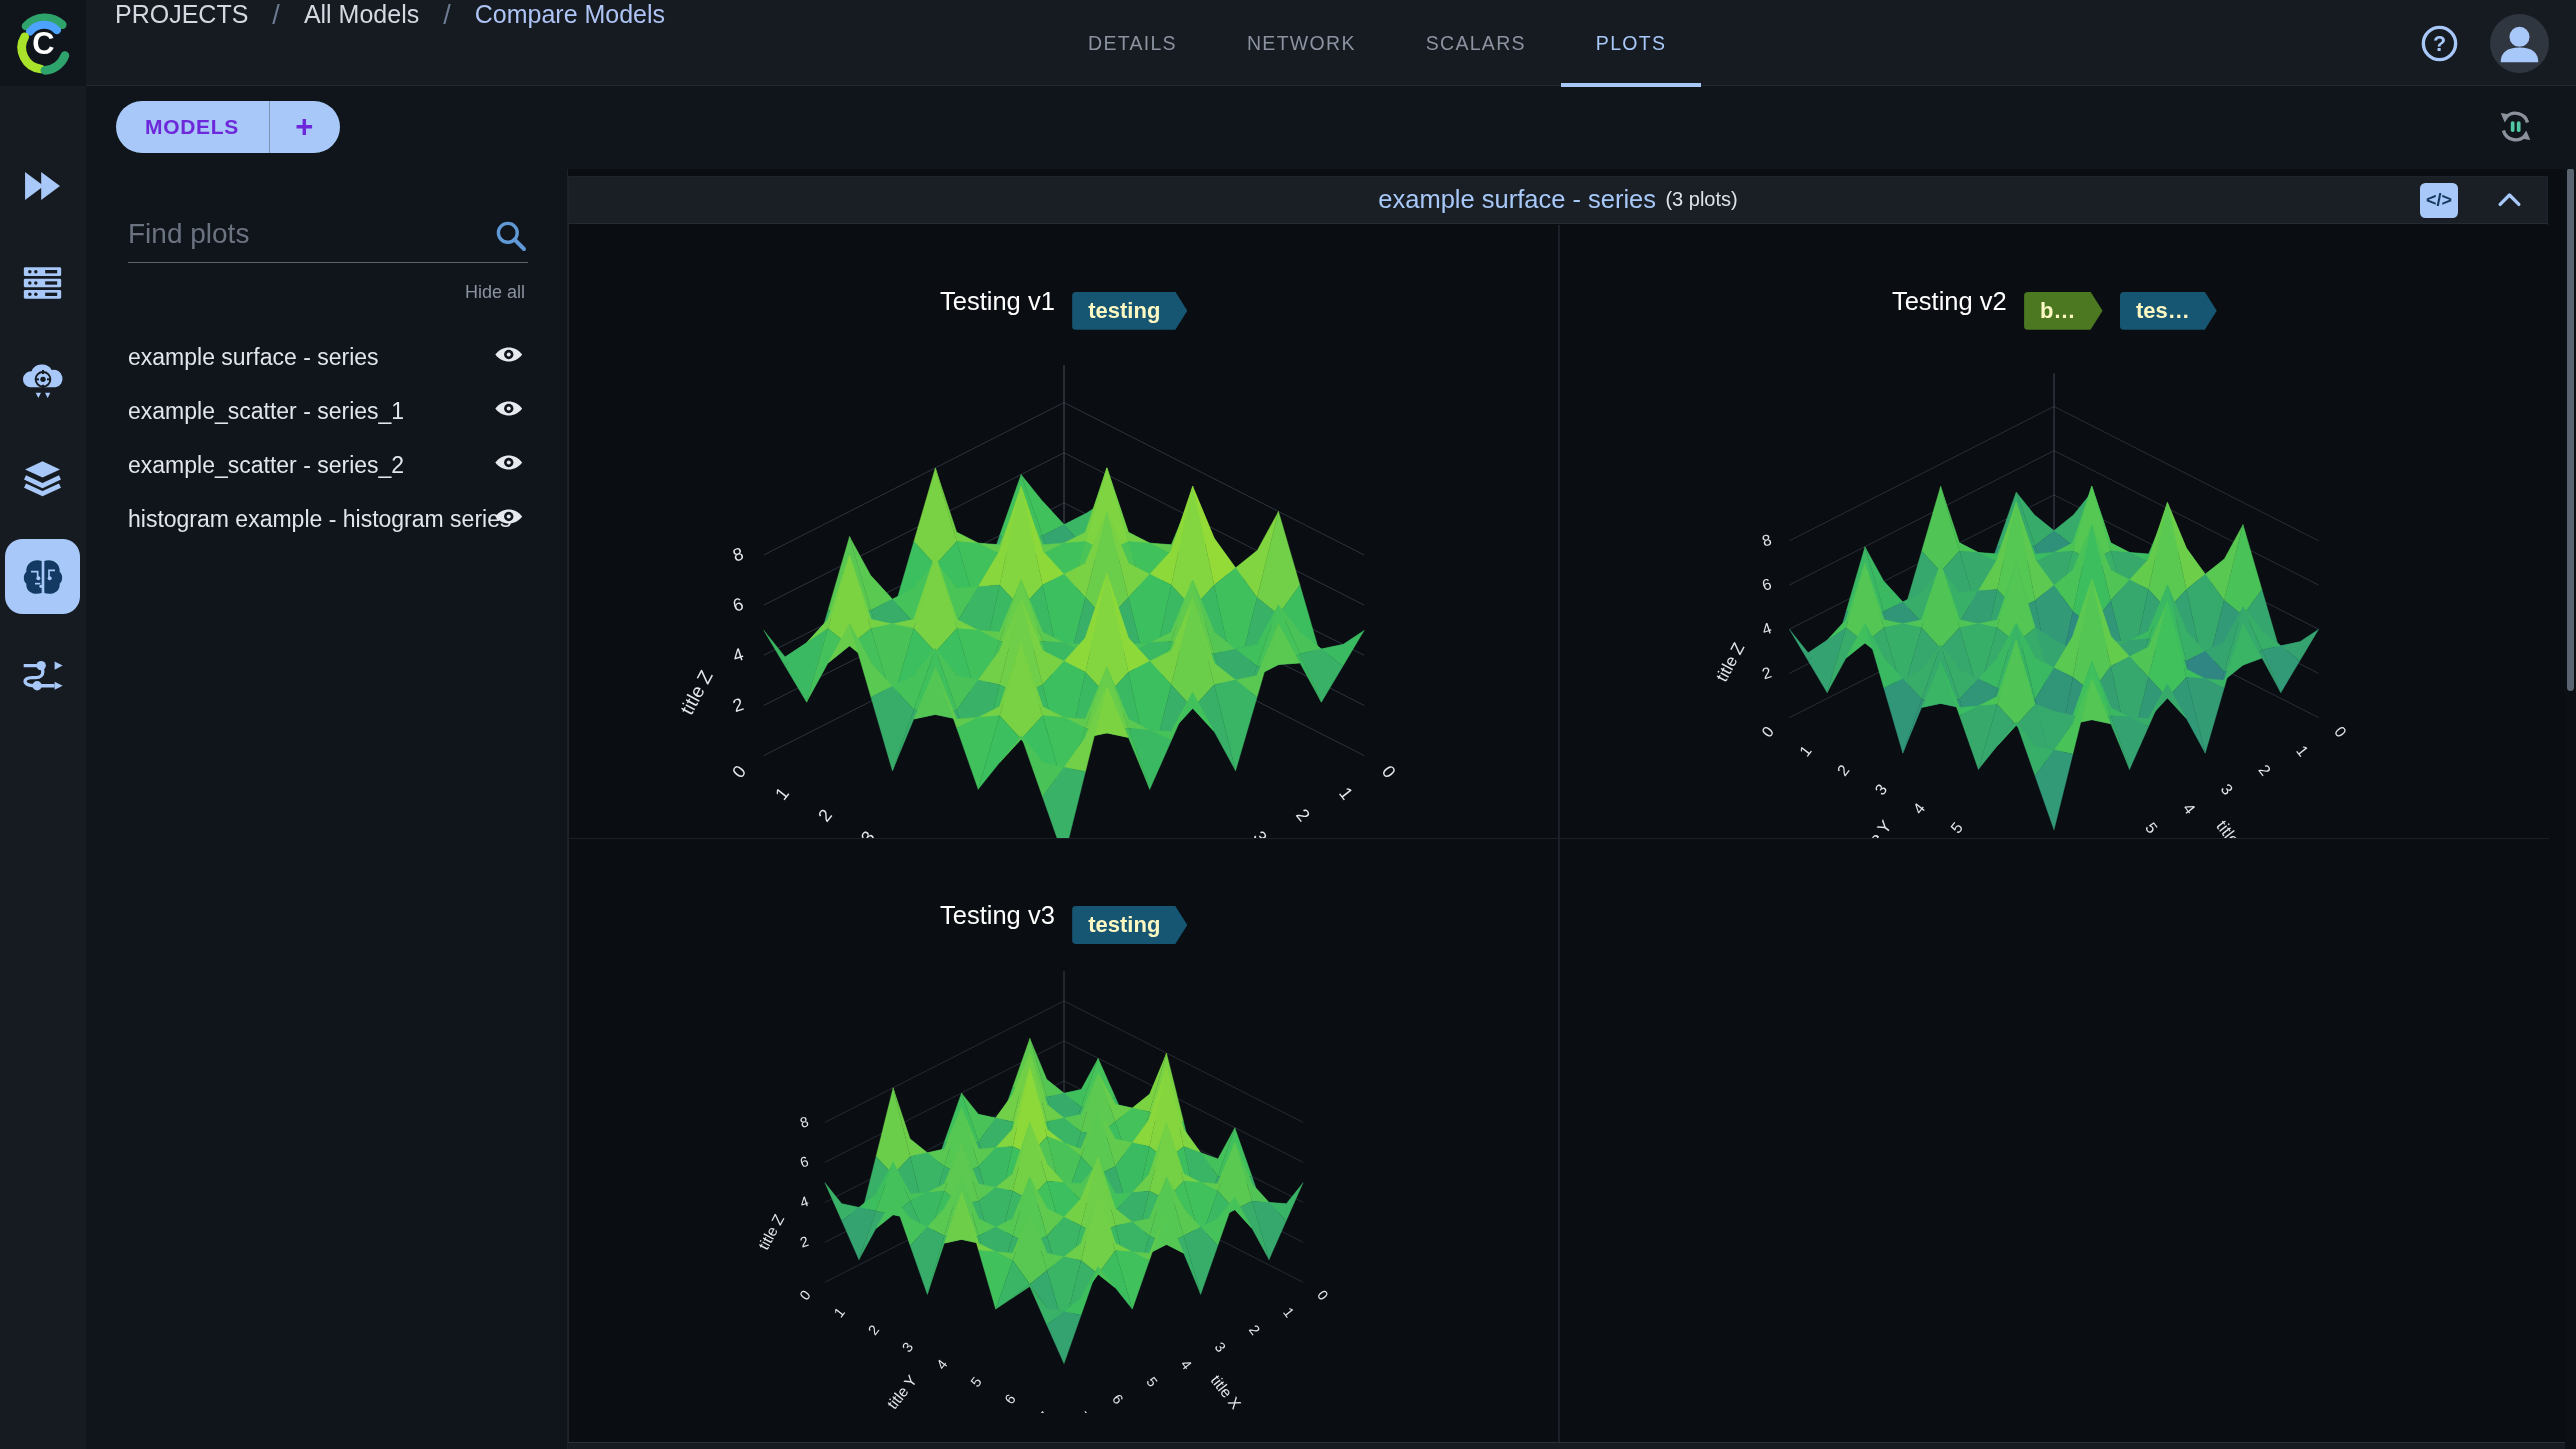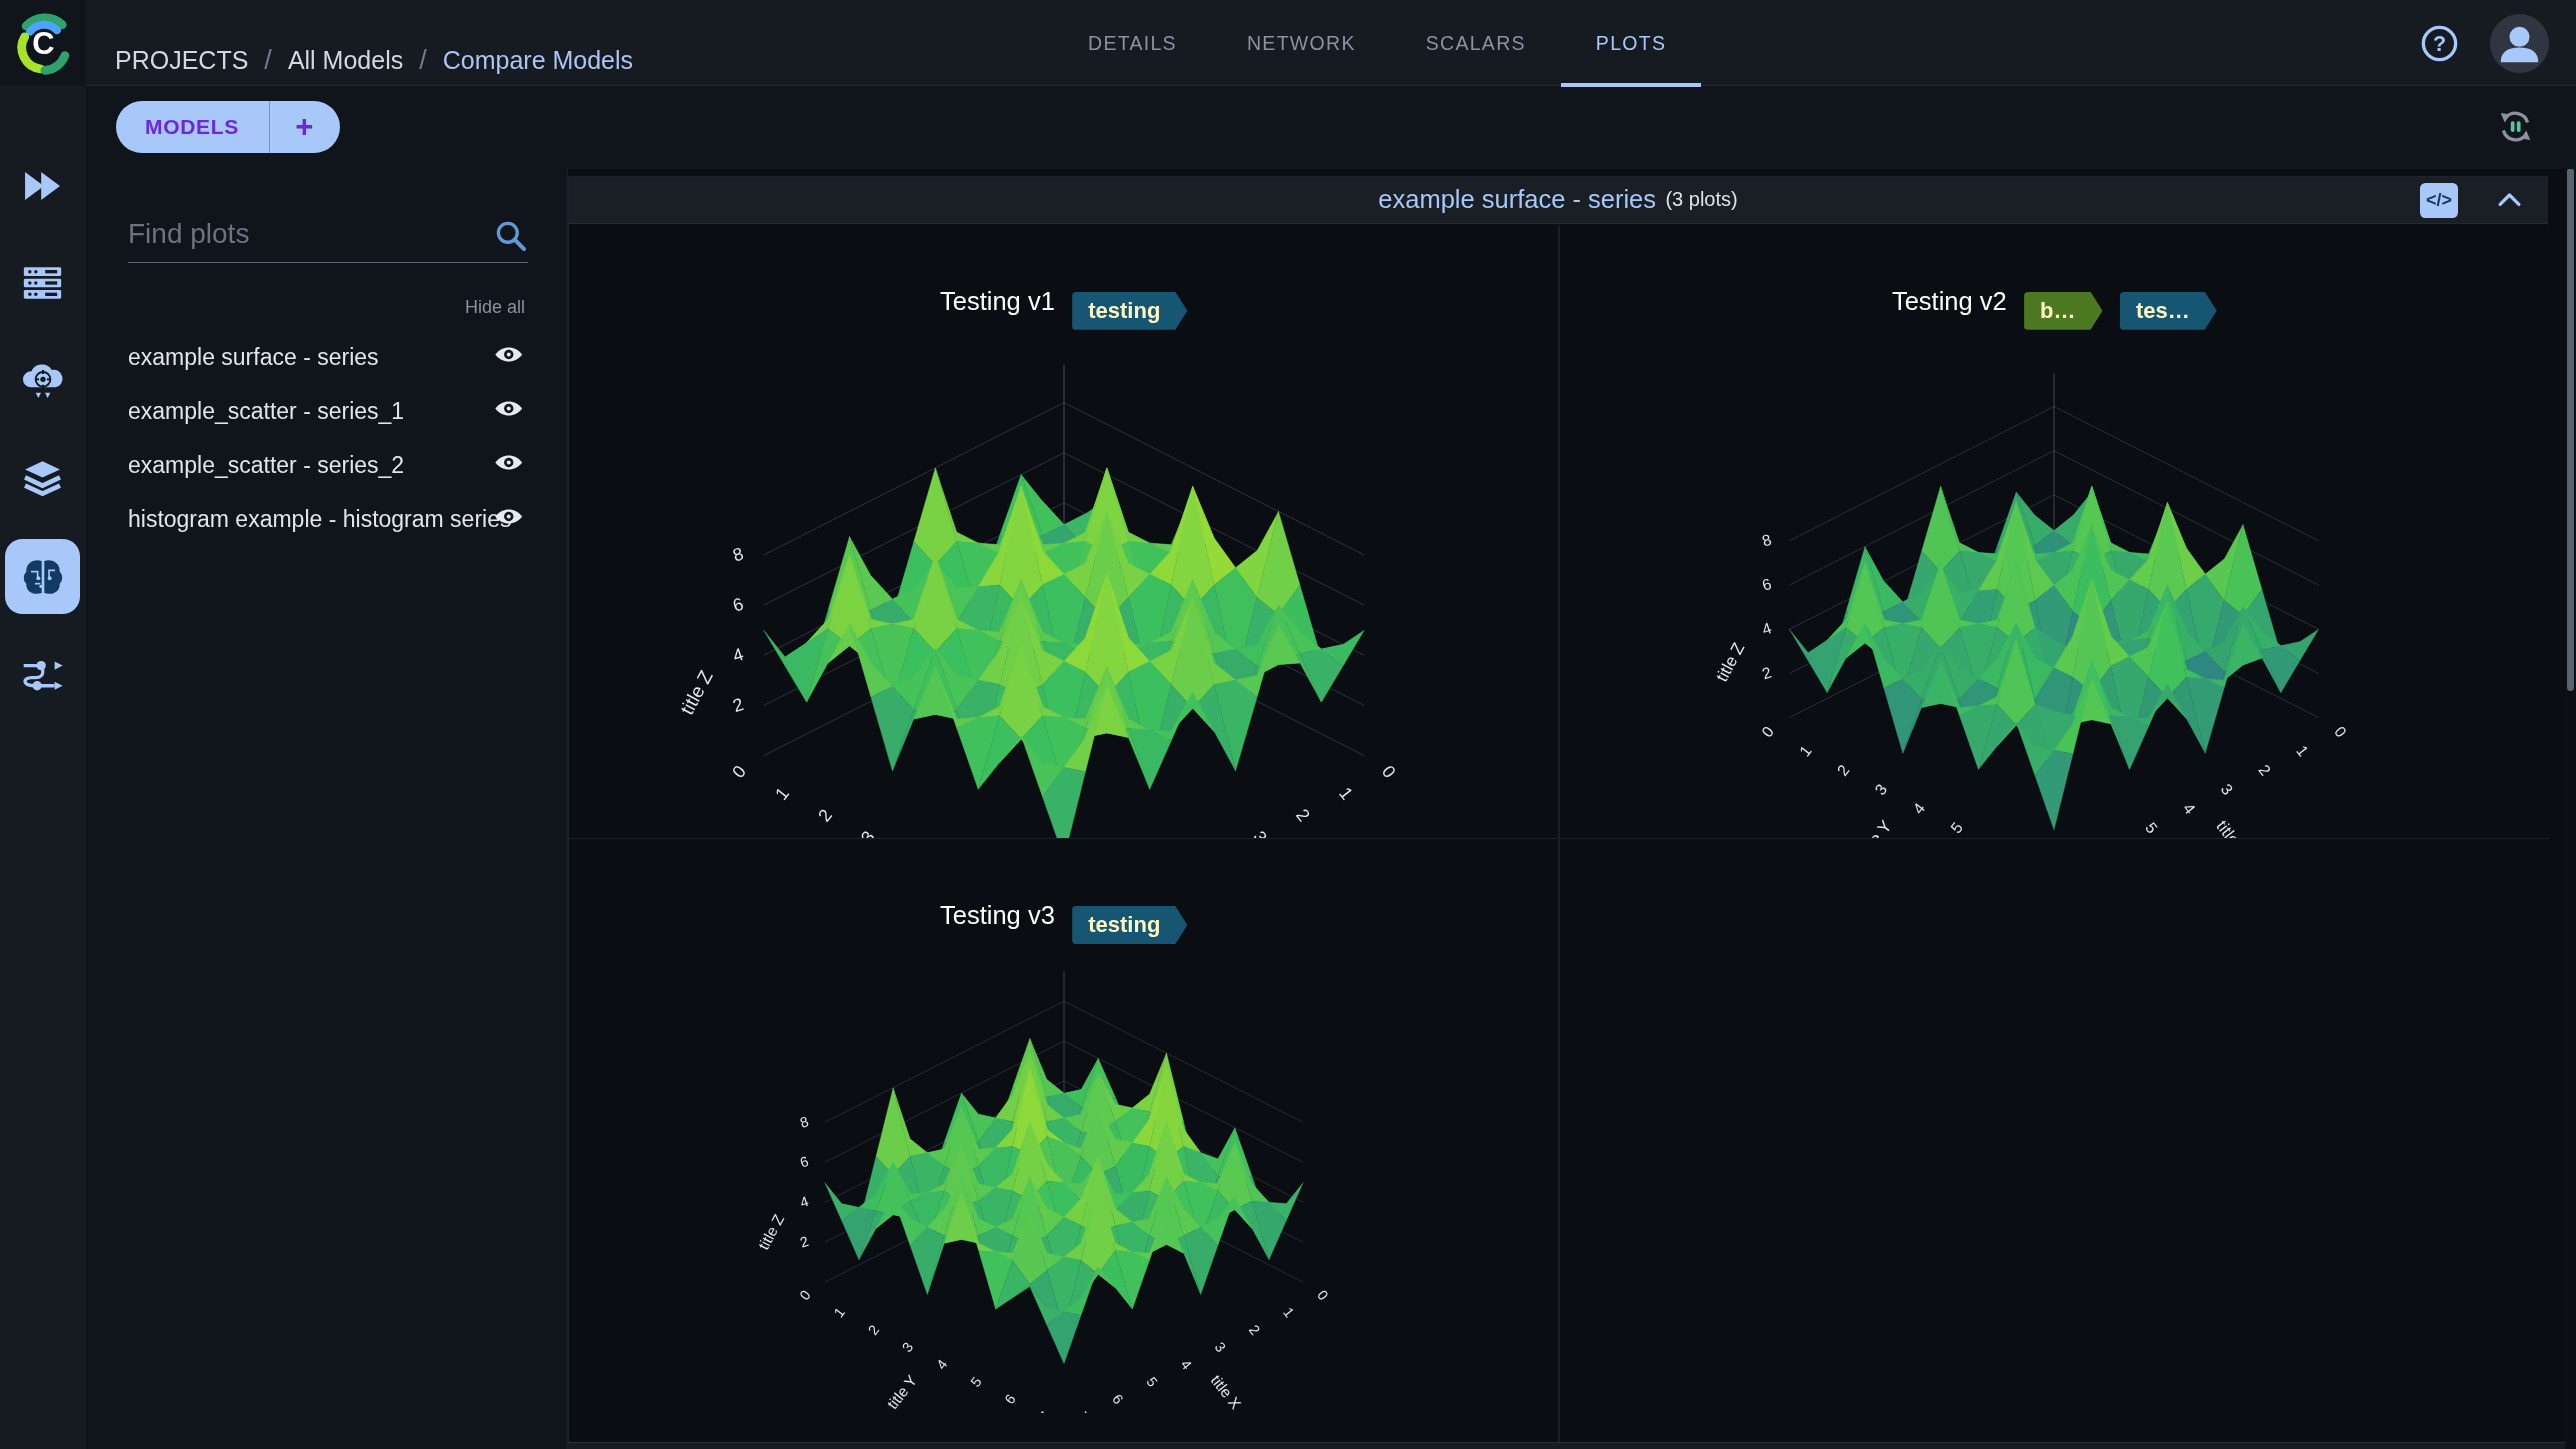--- a/index.html
+++ b/index.html
@@ -6,21 +6,21 @@
   html,body { width:2576px; height:1449px; overflow:hidden; background:#0a0d12;
               font-family:"Liberation Sans", sans-serif; }
   #stage { position:relative; width:2576px; height:1449px; }
 
   
   #top-header { position:absolute; left:0; top:0; width:2576px; height:86px;
                 background:#161a21; border-bottom:1.3px solid #242931; z-index:30; }
   #logo-box { position:absolute; left:0; top:0; width:86px; height:86px;
               display:flex; align-items:center; justify-content:center; background:#10141b; }
   #breadcrumb { position:absolute; left:115px; top:0; height:86px; display:flex;
-                align-items:center; gap:16px; font-size:25px; color:#d4d9e1;margin-top:17px; }
+                align-items:flex-start; gap:24px; font-size:25px; color:#d4d9e1; }
   #breadcrumb .sep { color:#6d7c92; font-weight:300; font-size:27px; }
   #breadcrumb .crumb { cursor:pointer; }
   #breadcrumb .current { color:#aec4f5; }
   #tabs { position:absolute; left:1053px; top:0; height:86px; display:flex; align-items:stretch; }
   .tab { position:relative; display:flex; align-items:center; padding:3px 35px;
          font-size:19.5px; letter-spacing:1.3px; color:#8b92a0; cursor:pointer; }
   .tab.active { color:#a7c8f8;text-align:right; }
   .tab.active .tab-underline { position:absolute; left:0; right:0; bottom:-1.3px; height:4.7px; background:#a7c8f8; }
   #header-actions { position:absolute; right:27px; top:0; height:86px; display:flex; align-items:center; gap:31px; }
 
@@ -44,21 +44,21 @@
 
   
   #left-panel { position:absolute; left:86px; top:169px; width:482px; height:1280px;
                 background:#10141b; border-right:1.3px solid #1c212a; z-index:5; }
   #search-row { position:absolute; left:42px; top:38px; width:400px; height:56px;
                 border-bottom:1.3px solid #5b626d; }
   #search-input { width:349px; height:54px; background:transparent; border:none; outline:none;
                   color:#dfe3e8; font-size:28px; font-family:"Liberation Sans",sans-serif; }
   #search-input::placeholder { color:#6b7280; }
   #search-icon { position:absolute; right:0; top:10.7px; }
-  #hide-all { position:absolute; right:42px; top:128px; font-size:18px; color:#8b92a0; cursor:pointer; }
+  #hide-all { position:absolute; right:42px; top:113px; font-size:18px; color:#8b92a0; cursor:pointer; }
   #plot-list { position:absolute; left:0; top:161px; width:100%; }
   .list-row { position:relative; height:54px; display:flex; align-items:center; cursor:pointer; }
   .list-row .lbl { margin-left:42px; font-size:23px; color:#e2e6ec; }
   .list-row .eye { position:absolute; right:44px; top:13.4px; cursor:pointer; }
 
   
   #main { position:absolute; left:568px; top:169px; width:1998px; height:1280px; background:#0a0d12; }
   #section { position:absolute; left:0; top:6.7px; width:1980px; height:1434px;
              border:0.7px solid #1d222b; background:#0a0d12; }
   #section-header { position:absolute; left:0; top:0; width:100%; height:47px; background:#1a1f26;

